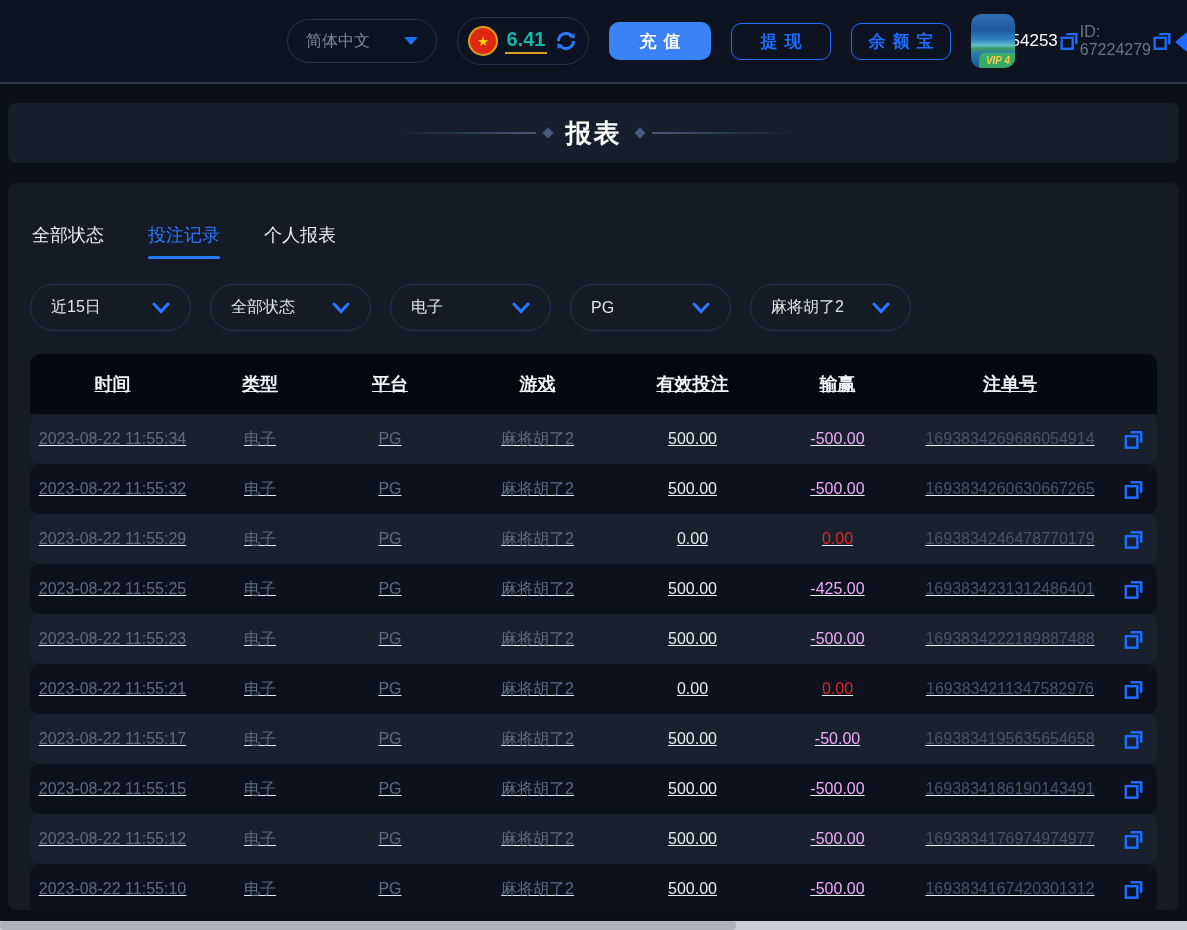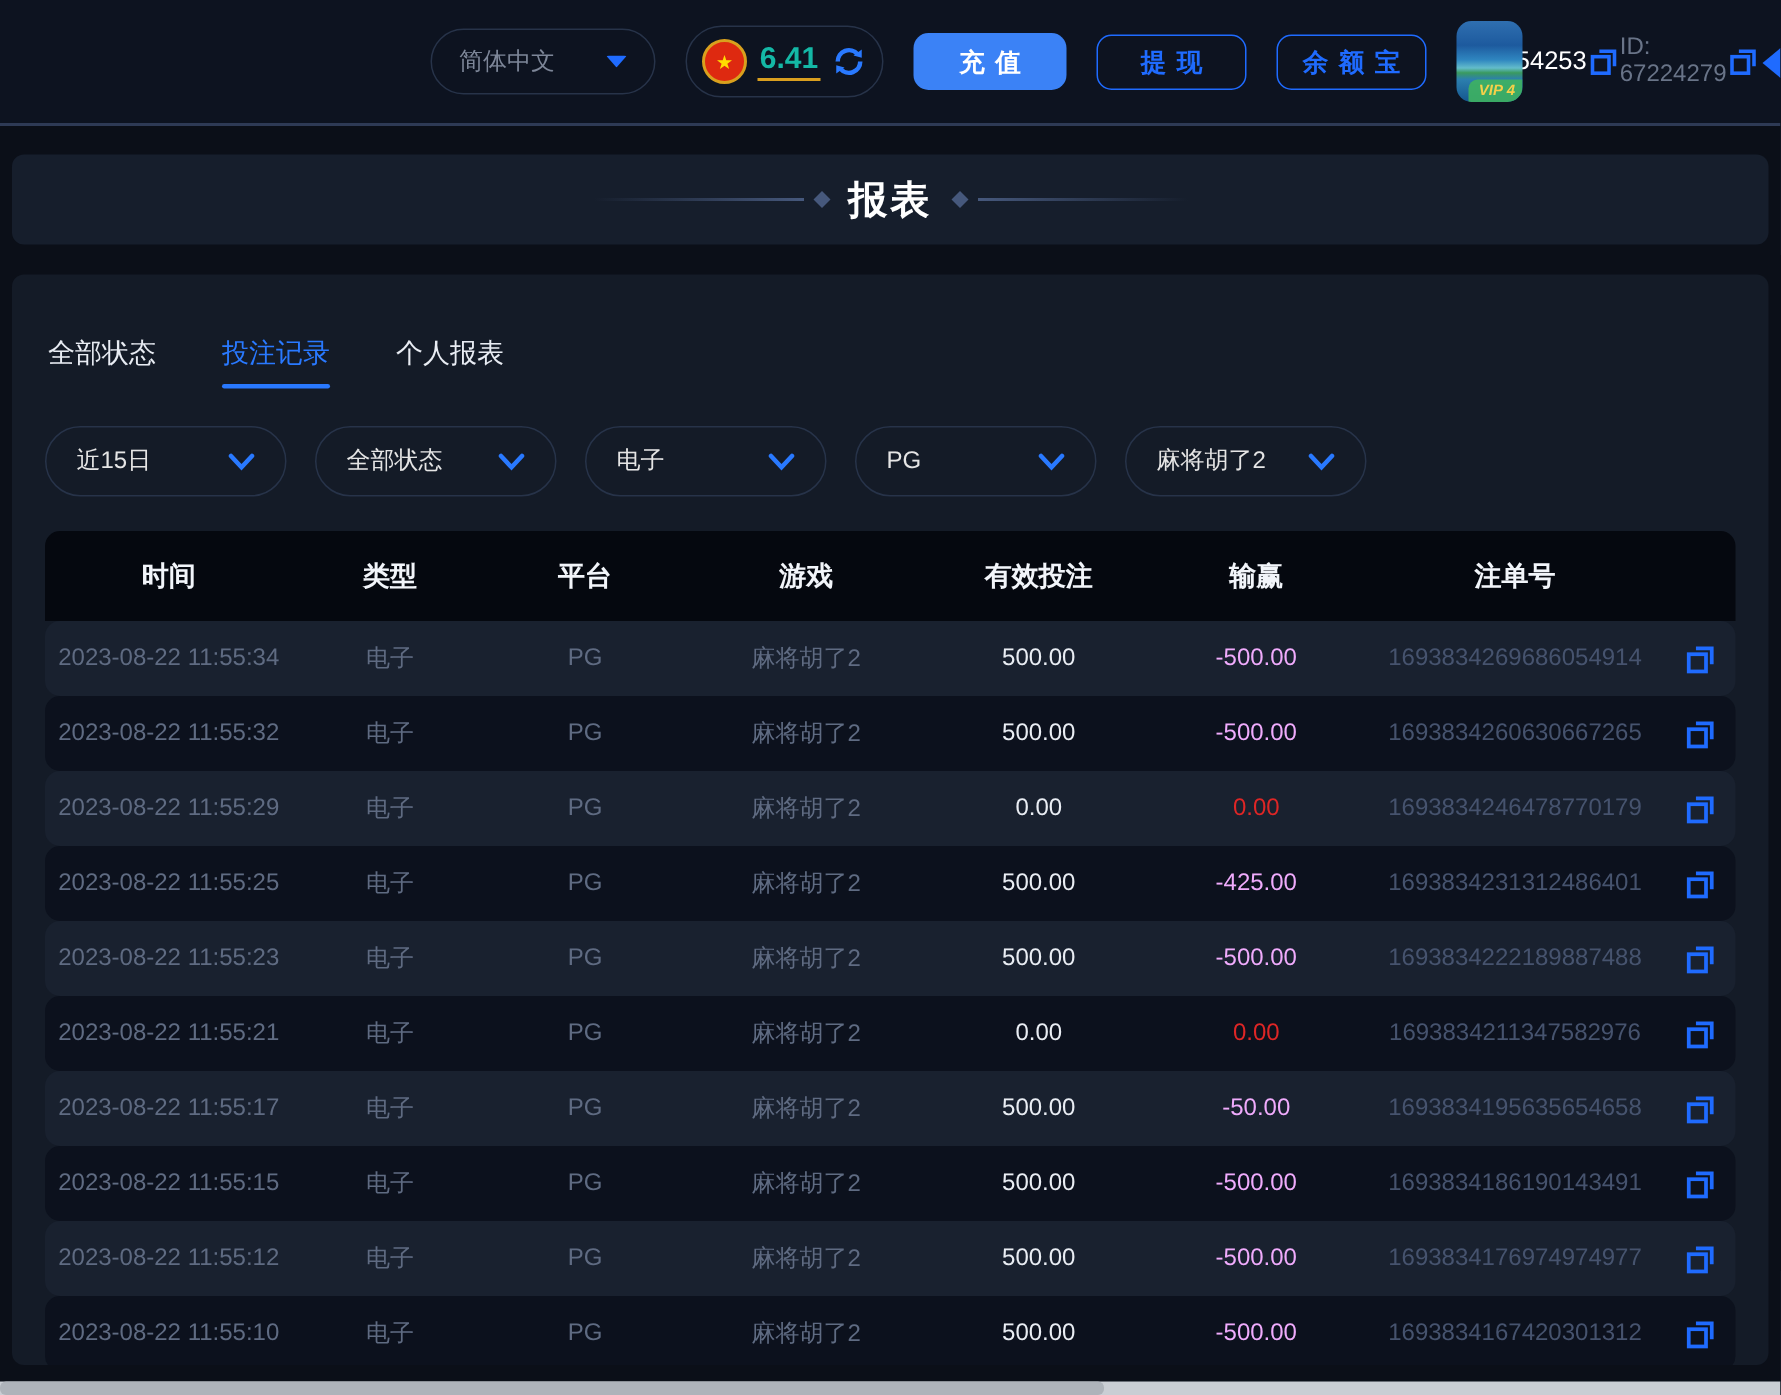--- a/index.html
+++ b/index.html
@@ -99,21 +99,21 @@
 
   .filters { display:flex; gap:19px; margin-top:25px; }
   .filter-pill {
     width:161px; height:47px; border:1px solid #273349; border-radius:24px;
     display:flex; align-items:center; justify-content:space-between;
     padding:0 20px; cursor:pointer; background:transparent;
   }
   .filter-label { color:#e5e5e5; font-size:16px; font-family:inherit; }
 
   
-  .table { margin-top:23px; }
+  .table { margin-top:23px;text-decoration:underline; }
   .thead {
     display:grid; grid-template-columns:165px 130px 130px 165px 145px 145px 200px 47px;
     background:#05080f; border-radius:10px 10px 0 0; height:60px; align-items:center;
   }
   .th { text-align:center; color:#f2f5fa; font-size:18px; font-weight:bold; }
   .trow {
     display:grid; grid-template-columns:165px 130px 130px 165px 145px 145px 200px 47px;
     height:50px; align-items:center; border-radius:10px;
   }
   .trow:nth-child(odd)  { background:#19212f; }

